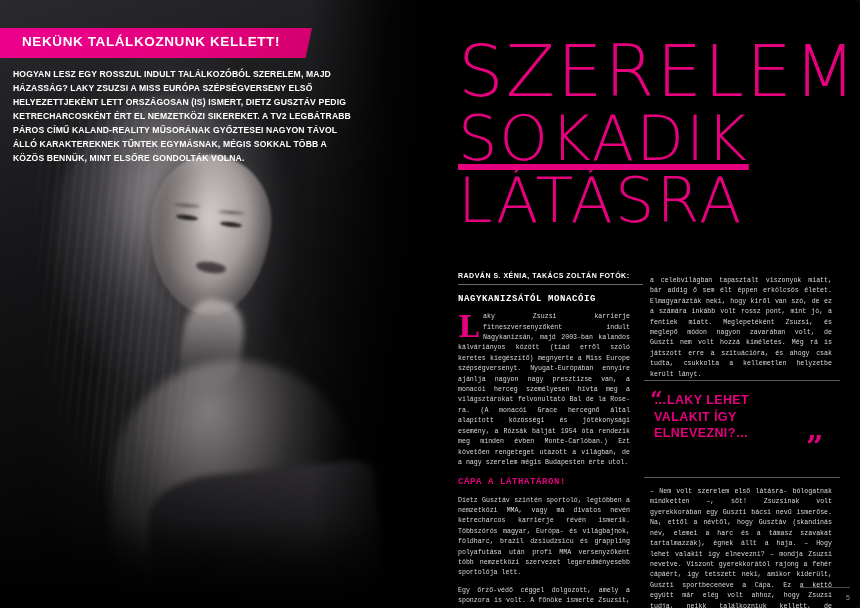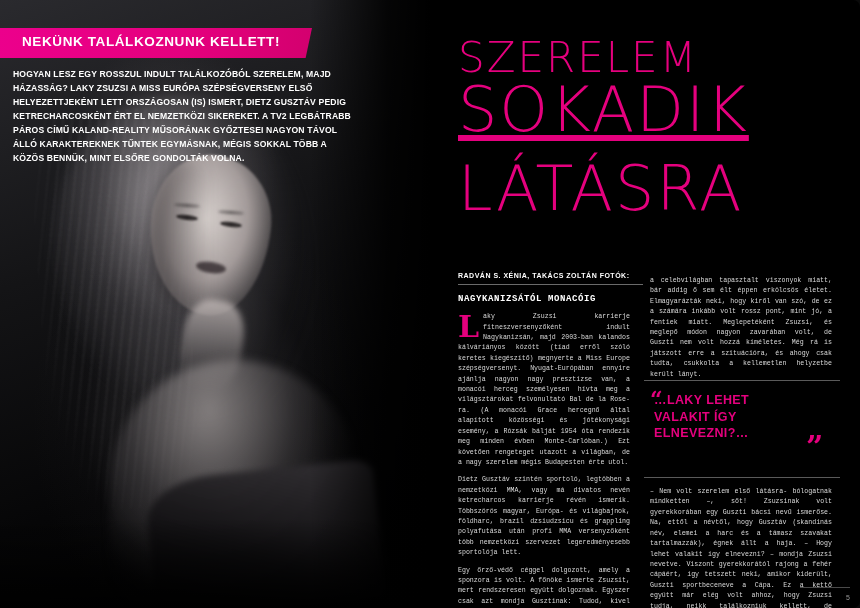--- a/index.html
+++ b/index.html
@@ -125,23 +125,23 @@
     text-align:left;
     z-index:3;
   }
   .bigtitle div{
     color:#e5007e;
     font-family:"DejaVu Sans", sans-serif;
     font-weight:300;
     letter-spacing:2px;
     line-height:0.94;
   }
-  .t1{font-size:42px;}
+  .t1{font-size:72px;}
   .t2{font-size:62px;margin-top:4px;text-decoration:underline;}
-  .t3{font-size:62px;margin-top:20px;}
+  .t3{font-size:62px;margin-top:4px;}
 
   
   .byline{
     position:absolute;left:458px;top:272px;width:185px;
     color:#fff;font-size:7px;font-weight:bold;letter-spacing:0.5px;
   }
   .byline-rule{
     position:absolute;left:458px;top:284px;width:185px;height:1px;
     background:#6a6a6a;
   }
@@ -226,20 +226,21 @@
     <div class="t2">SOKADIK</div>
     <div class="t3">LÁTÁSRA</div>
   </div>
 
   <div class="byline">RADVÁN S. XÉNIA, TAKÁCS ZOLTÁN  FOTÓK:</div>
   <div class="byline-rule"></div>
 
   <div class="col col1">
     <div class="sec-head">NAGYKANIZSÁTÓL MONACÓIG</div>
     <p class="p dropcap">Laky Zsuzsi karrierje fitneszversenyzőként indult Nagykanizsán, majd 2003-ban kalandos kálváriányos között (tíad erről szóló keretes kiegészítő) megnyerte a Miss Europe szépségversenyt. Nyugat-Európában ennyire ajánlja nagyon nagy presztízse van, a monacói herceg személyesen hívta meg a világsztárokat felvonultató Bal de la Rose-ra. (A monacói Grace hercegnő által alapított közösségi és jótékonysági esemény, a Rózsák bálját 1954 óta rendezik meg minden évben Monte-Carlóban.) Ezt követően rengeteget utazott a világban, de a nagy szerelem mégis Budapesten érte utol.</p>
+    <div class="sec-head pink">CÁPA A LÁTHATÁRON!</div>
     <p class="p">Dietz Gusztáv szintén sportoló, legtöbben a nemzetközi MMA, vagy má divatos nevén ketrecharcos karrierje révén ismerik. Többszörös magyar, Európa- és világbajnok, földharc, brazil dzsiudzsicu és grappling polyafutása után profi MMA versenyzőként több nemzetközi szervezet legeredményesebb sportolója lett.</p>
     <p class="p">Egy őrző-védő céggel dolgozott, amely a sponzora is volt. A főnöke ismerte Zsuzsit, mert rendszeresen együtt dolgoznak. Egyszer csak azt mondja Gusztinak: Tudod, kivel találkozom a hétvégén? A Laky Zsuzsival! Ez nem mondott neki sokat, mert akkor már tudatosan kerülte a médiát</p>
   </div>
 
   <div class="col col2">
     <p class="p">a celebvilágban tapasztalt viszonyok miatt, bár addig ő sem élt éppen erkölcsös életet. Elmagyarázták neki, hogy kiről van szó, de ez a számára inkább volt rossz pont, mint jó, a fentiek miatt. Meglepetéként Zsuzsi, és meglepő módon nagyon zavarában volt, de Guszti nem volt hozzá kíméletes. Még rá is játszott erre a szituációra, és ahogy csak tudta, csukkolta a kellemetlen helyzetbe került lányt.</p>
     <div style="height:100px"></div>
     <p class="p">– Nem volt szerelem első látásra- bólogatnak mindketten –, sőt! Zsuzsinak volt gyerekkorában egy Guszti bácsi nevű ismerőse. Na, ettől a névtől, hogy Gusztáv (skandinás név, elemei a harc és a támasz szavakat tartalmazzák), égnek állt a haja. – Hogy lehet valakit így elnevezni? – mondja Zsuzsi nevetve. Viszont gyerekkorától rajong a fehér cápáért, így tetszett neki, amikor kiderült, Guszti sportbeceneve a Cápa. Ez a kettő együtt már elég volt ahhoz, hogy Zsuzsi tudja, neikk találkozniuk kellett, de folytatásban kicsit sem gondolkodott.</p>
   </div>
 

